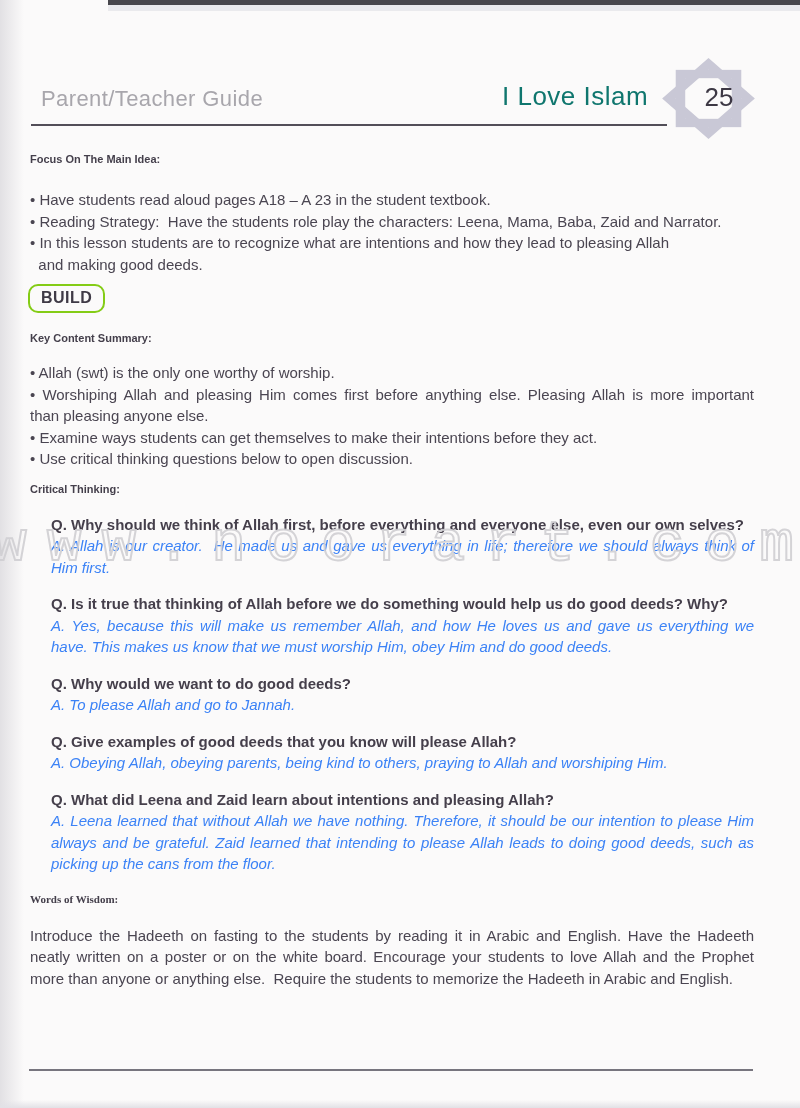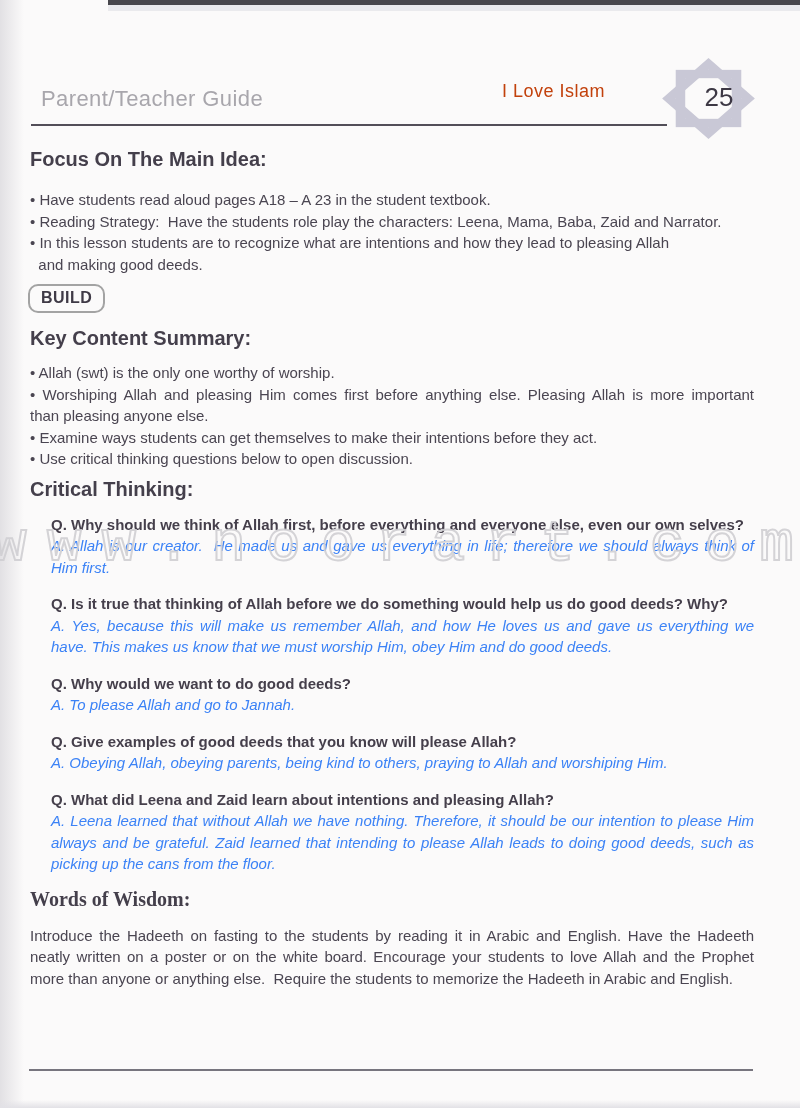--- a/index.html
+++ b/index.html
@@ -12,37 +12,37 @@
   }
   
   .top-strip  { position:absolute; top:0; left:108px; right:0; height:5px; background:#48474c; }
   .top-strip2 { position:absolute; top:5px; left:108px; right:0; height:6px; background:#dddce1; opacity:.55; }
   .left-shade { position:absolute; left:0; top:0; bottom:0; width:24px;
                 background:linear-gradient(to right, rgba(188,186,194,.40), rgba(188,186,194,0)); }
   .bottom-strip { position:absolute; left:0; bottom:0; width:100%; height:8px;
                 background:linear-gradient(to bottom, rgba(222,221,226,0), #e2e1e6); }
   
   .ht-left  { position:absolute; left:41px; top:86px; font-size:22px; color:#a8a6ac; letter-spacing:.4px; }
-  .ht-right { position:absolute; left:502px; top:81px; font-size:18px; color:#c2410c; letter-spacing:.5px; }
+  .ht-right { position:absolute; left:502px; top:81px; font-size:26px; color:#0f766e; letter-spacing:.5px; }
   .header-rule { position:absolute; left:31px; top:124px; width:636px; height:2px; background:#524e58; }
   .star-wrap { position:absolute; left:661px; top:57px; width:95px; height:83px; }
   .star-wrap svg { width:100%; height:100%; display:block; }
   .pagenum { position:absolute; left:16px; top:0; width:100%; height:100%;
              display:flex; align-items:center; justify-content:center;
              padding-right:11px; padding-bottom:3px; box-sizing:border-box;
              font-size:26px; color:#3d3844; }
   .bottom-rule { position:absolute; left:29px; top:1069px; width:724px; height:2px; background:#77757e; }
   
   .content { position:absolute; left:30px; top:150px; width:724px; font-size:15px; }
-  .content h3 { font-size:20px; font-weight:bold; color:#443f4b; margin:0; line-height:19px; }
+  .content h3 { font-size:11px; font-weight:bold; color:#443f4b; margin:0; line-height:19px; }
   .lines div { line-height:21.5px; white-space:pre-wrap; }
   .jl { text-align:justify; text-align-last:justify; }
   .focus-bullets { margin-top:20px; }
   .badge-row { margin-top:9px; }
-  .badge { display:inline-block; margin-left:-2px; border:2px solid #a3a3a3; border-radius:10px;
+  .badge { display:inline-block; margin-left:-2px; border:2px solid #84cc16; border-radius:10px;
            padding:3px 11px 4px; font-weight:bold; font-size:16px; letter-spacing:.5px; color:#3f3a46; }
   .h-key { margin-top:16px !important; }
   .key-bullets { margin-top:14px; }
   .h-crit { margin-top:10px !important; }
   .qa-list { margin-top:15px; }
   .qa { margin-bottom:15px; padding-left:21px; }
   .q  { font-weight:bold; color:#453f4b; line-height:21.5px; white-space:pre-wrap; }
   .a  { font-style:italic; color:#3b82f6; }
   .h-wow { margin-top:5px !important;font-family:Liberation Serif, serif; }
   .wow-para { margin-top:16px; }

